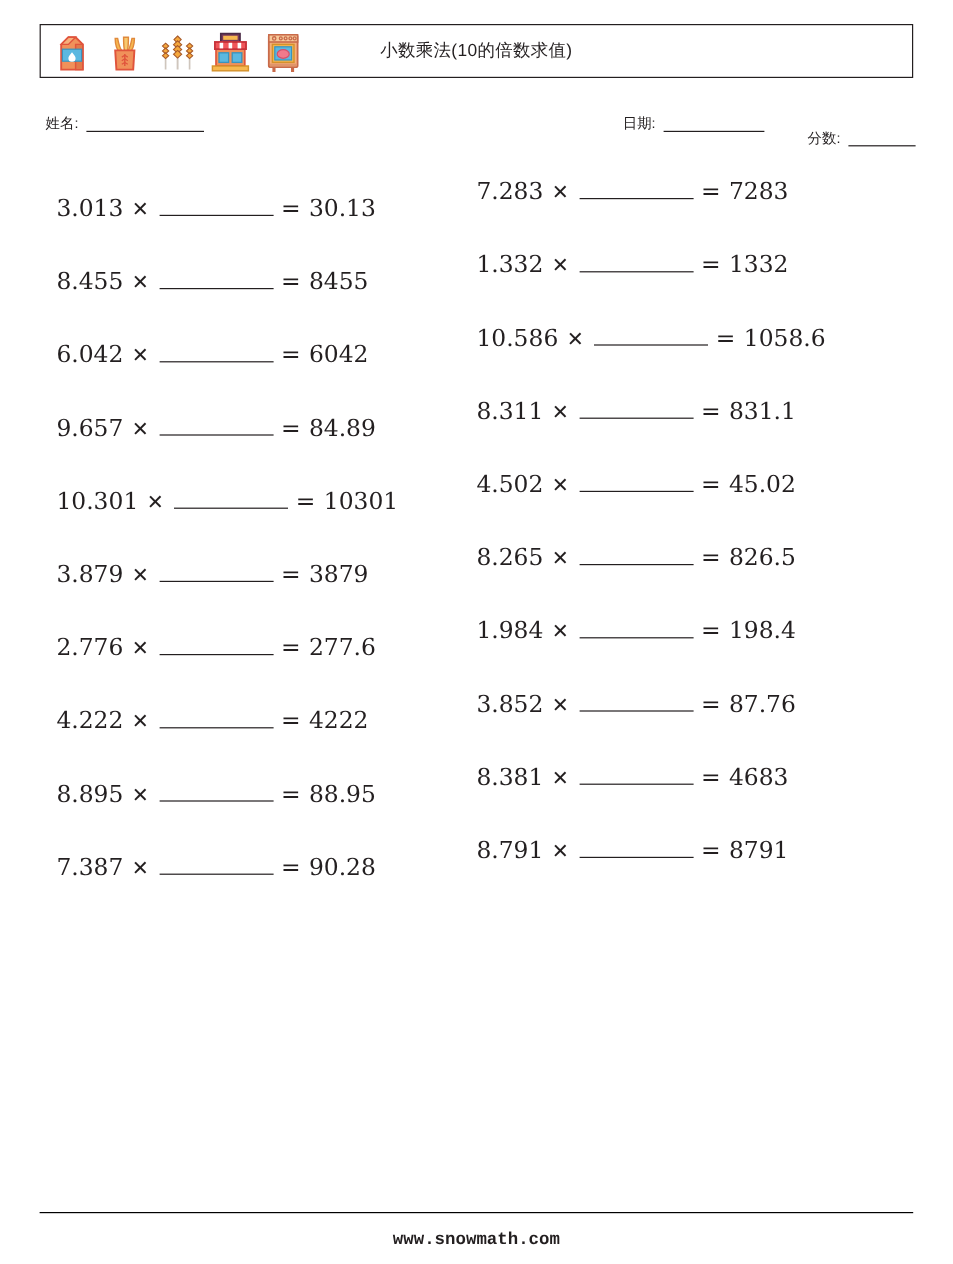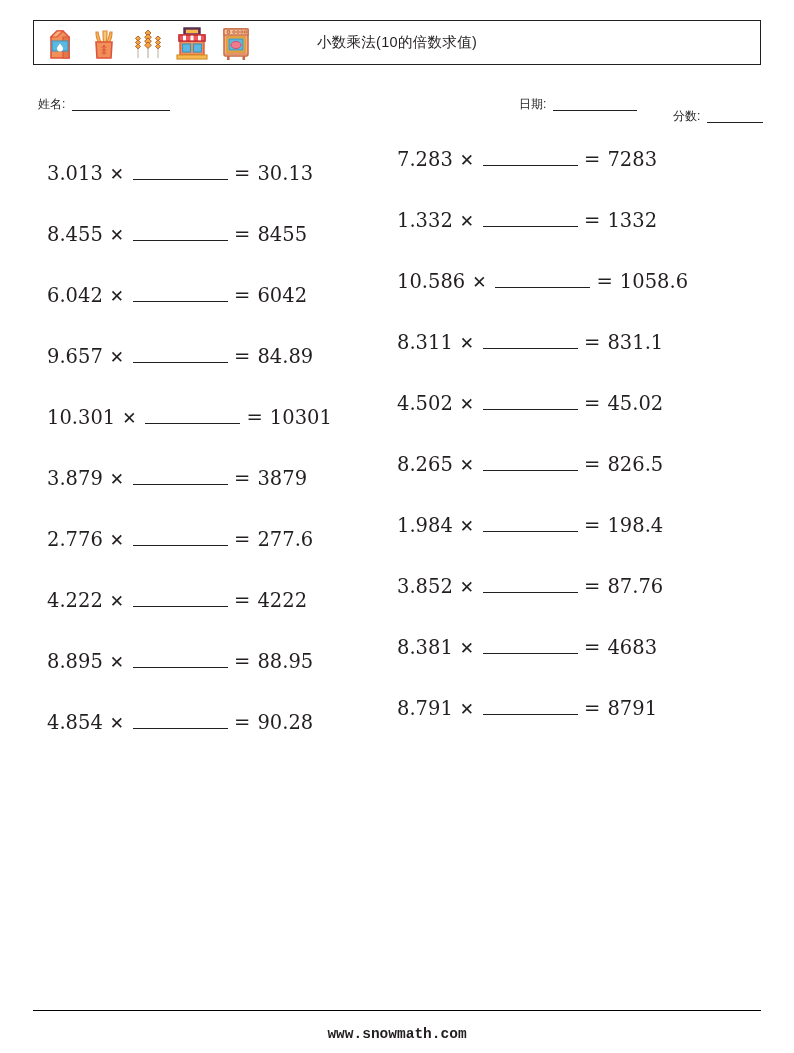--- a/index.html
+++ b/index.html
@@ -400,21 +400,21 @@
       <div class="problem-cell col-right">
         <span class="operand">8.381</span>
         <span class="op-times">✕</span>
         <span class="answer-blank"></span>
         <span class="eq">=</span>
         <span class="result">4683</span>
       </div>
     </div>
     <div class="problem-row">
       <div class="problem-cell col-left">
-        <span class="operand">4.854</span>
+        <span class="operand">7.387</span>
         <span class="op-times">✕</span>
         <span class="answer-blank"></span>
         <span class="eq">=</span>
         <span class="result">90.28</span>
       </div>
       <div class="problem-cell col-right">
         <span class="operand">8.791</span>
         <span class="op-times">✕</span>
         <span class="answer-blank"></span>
         <span class="eq">=</span>

